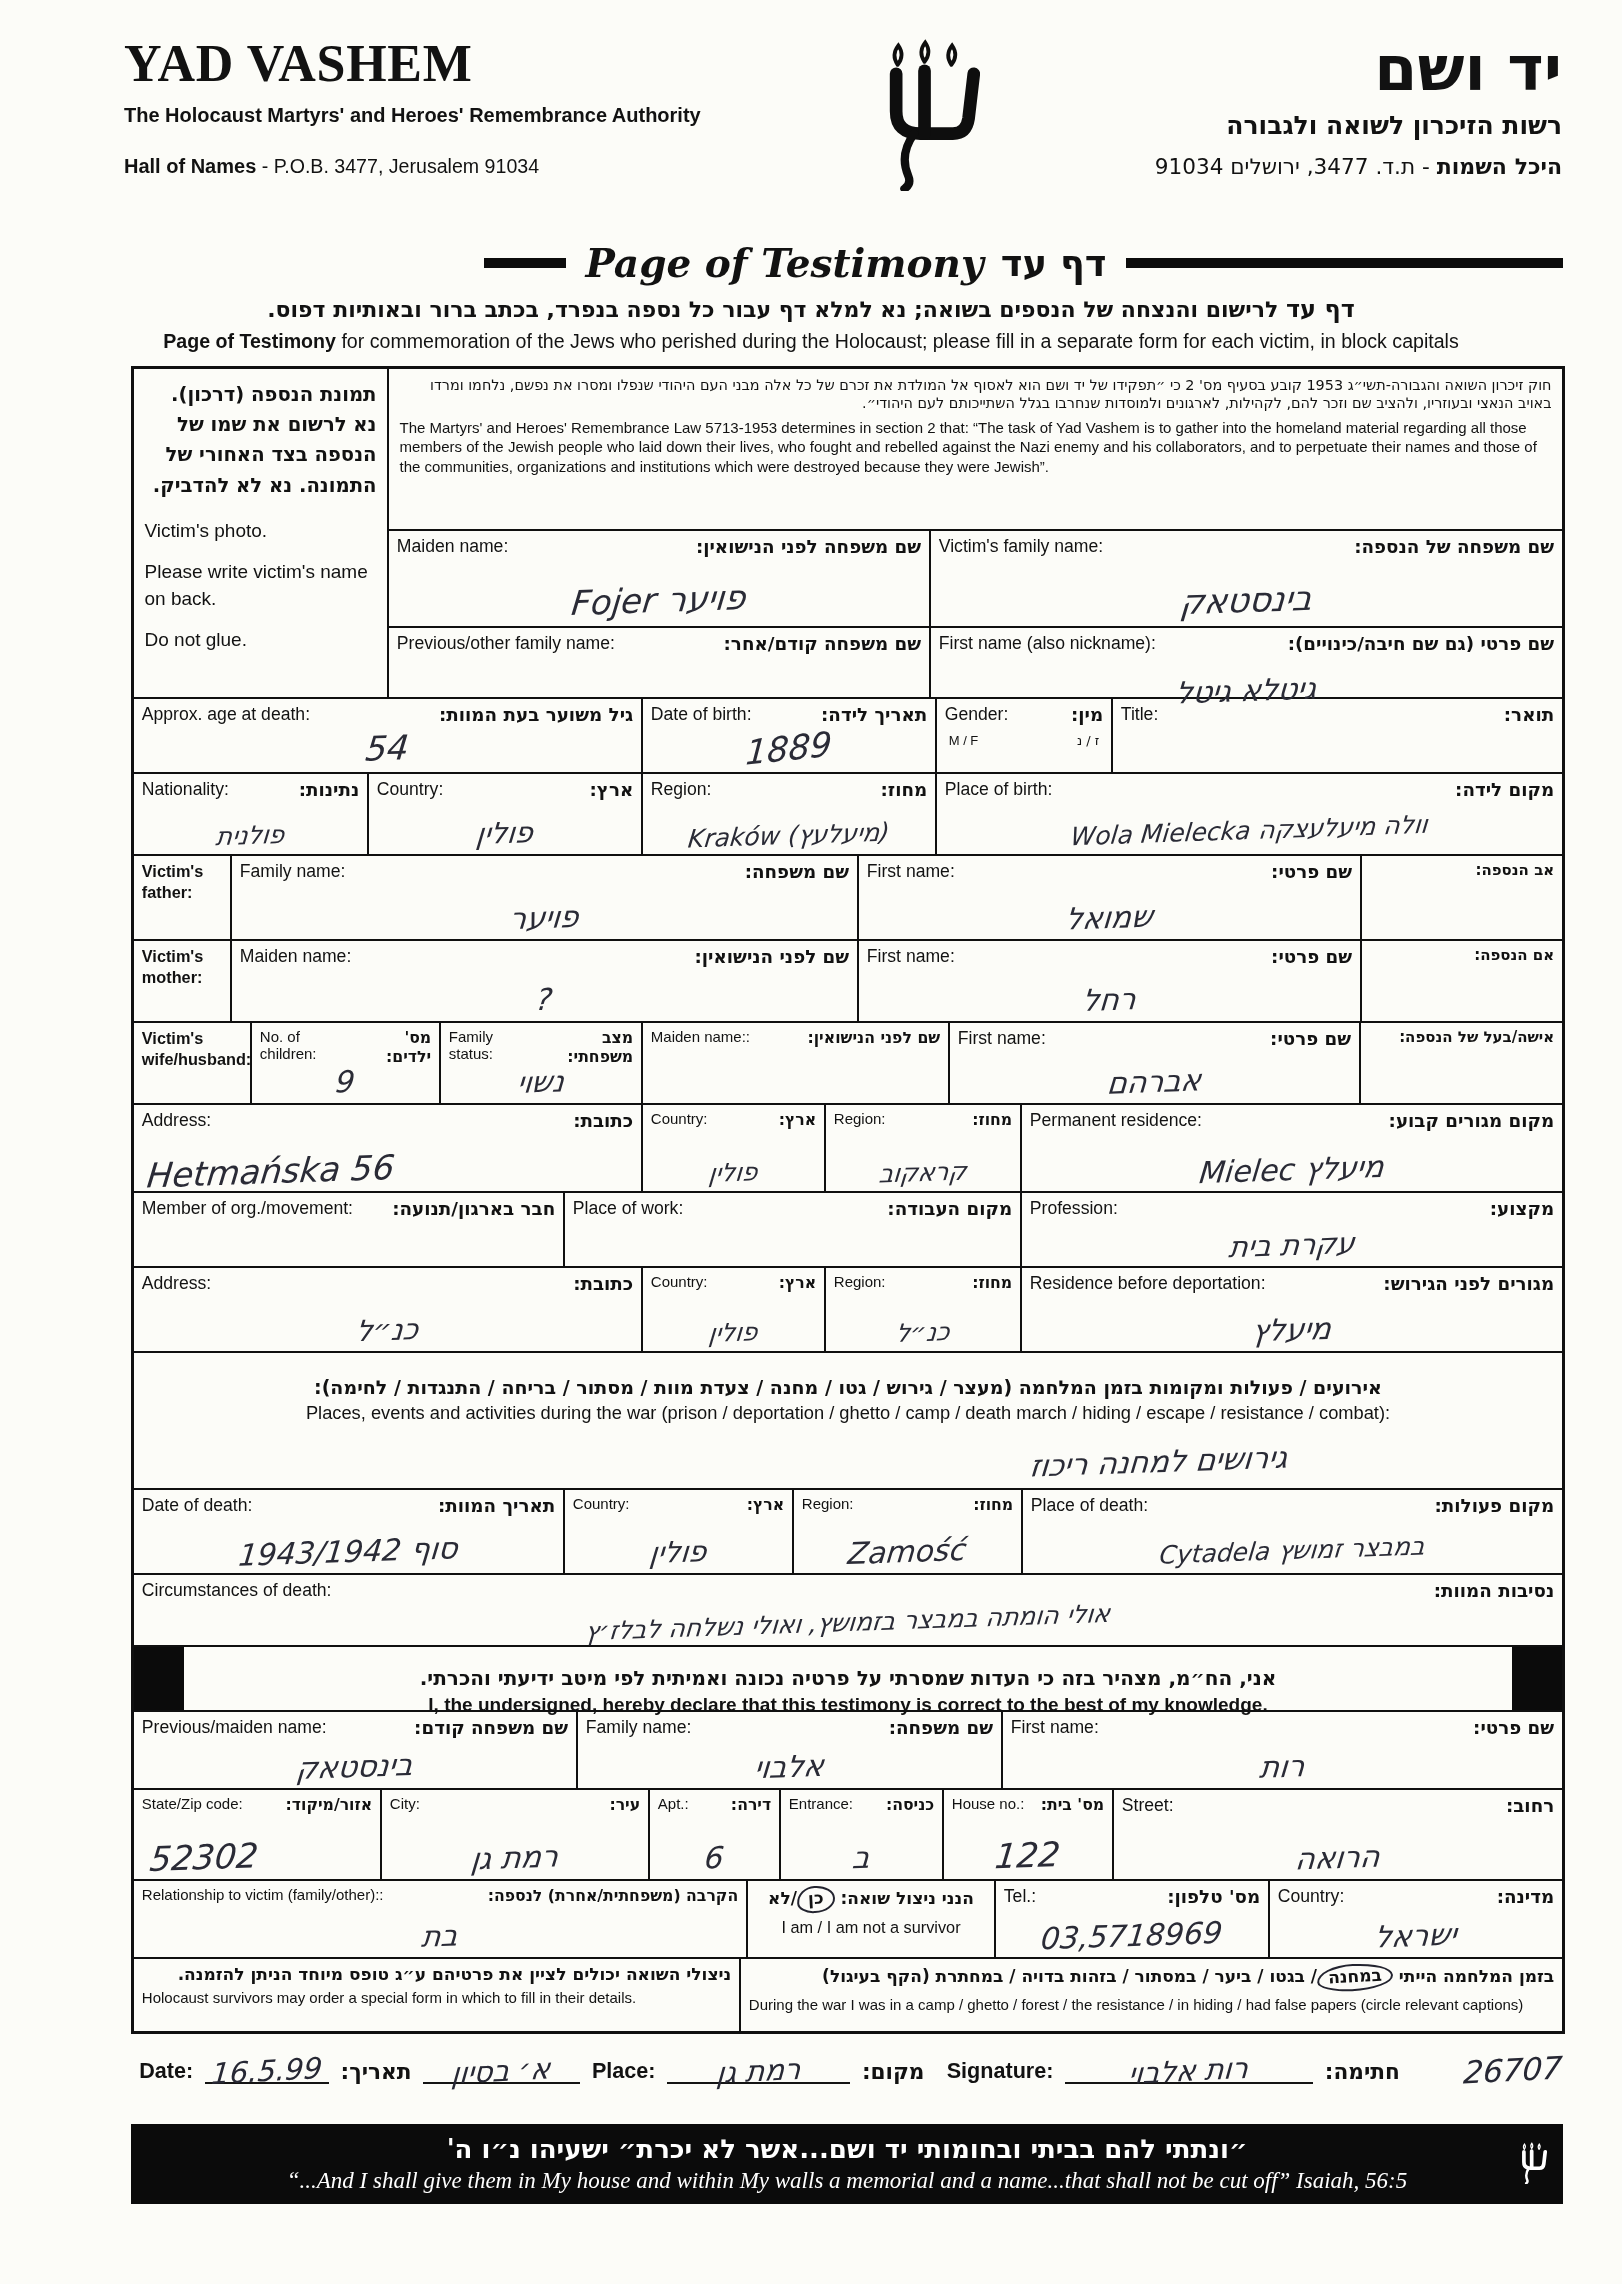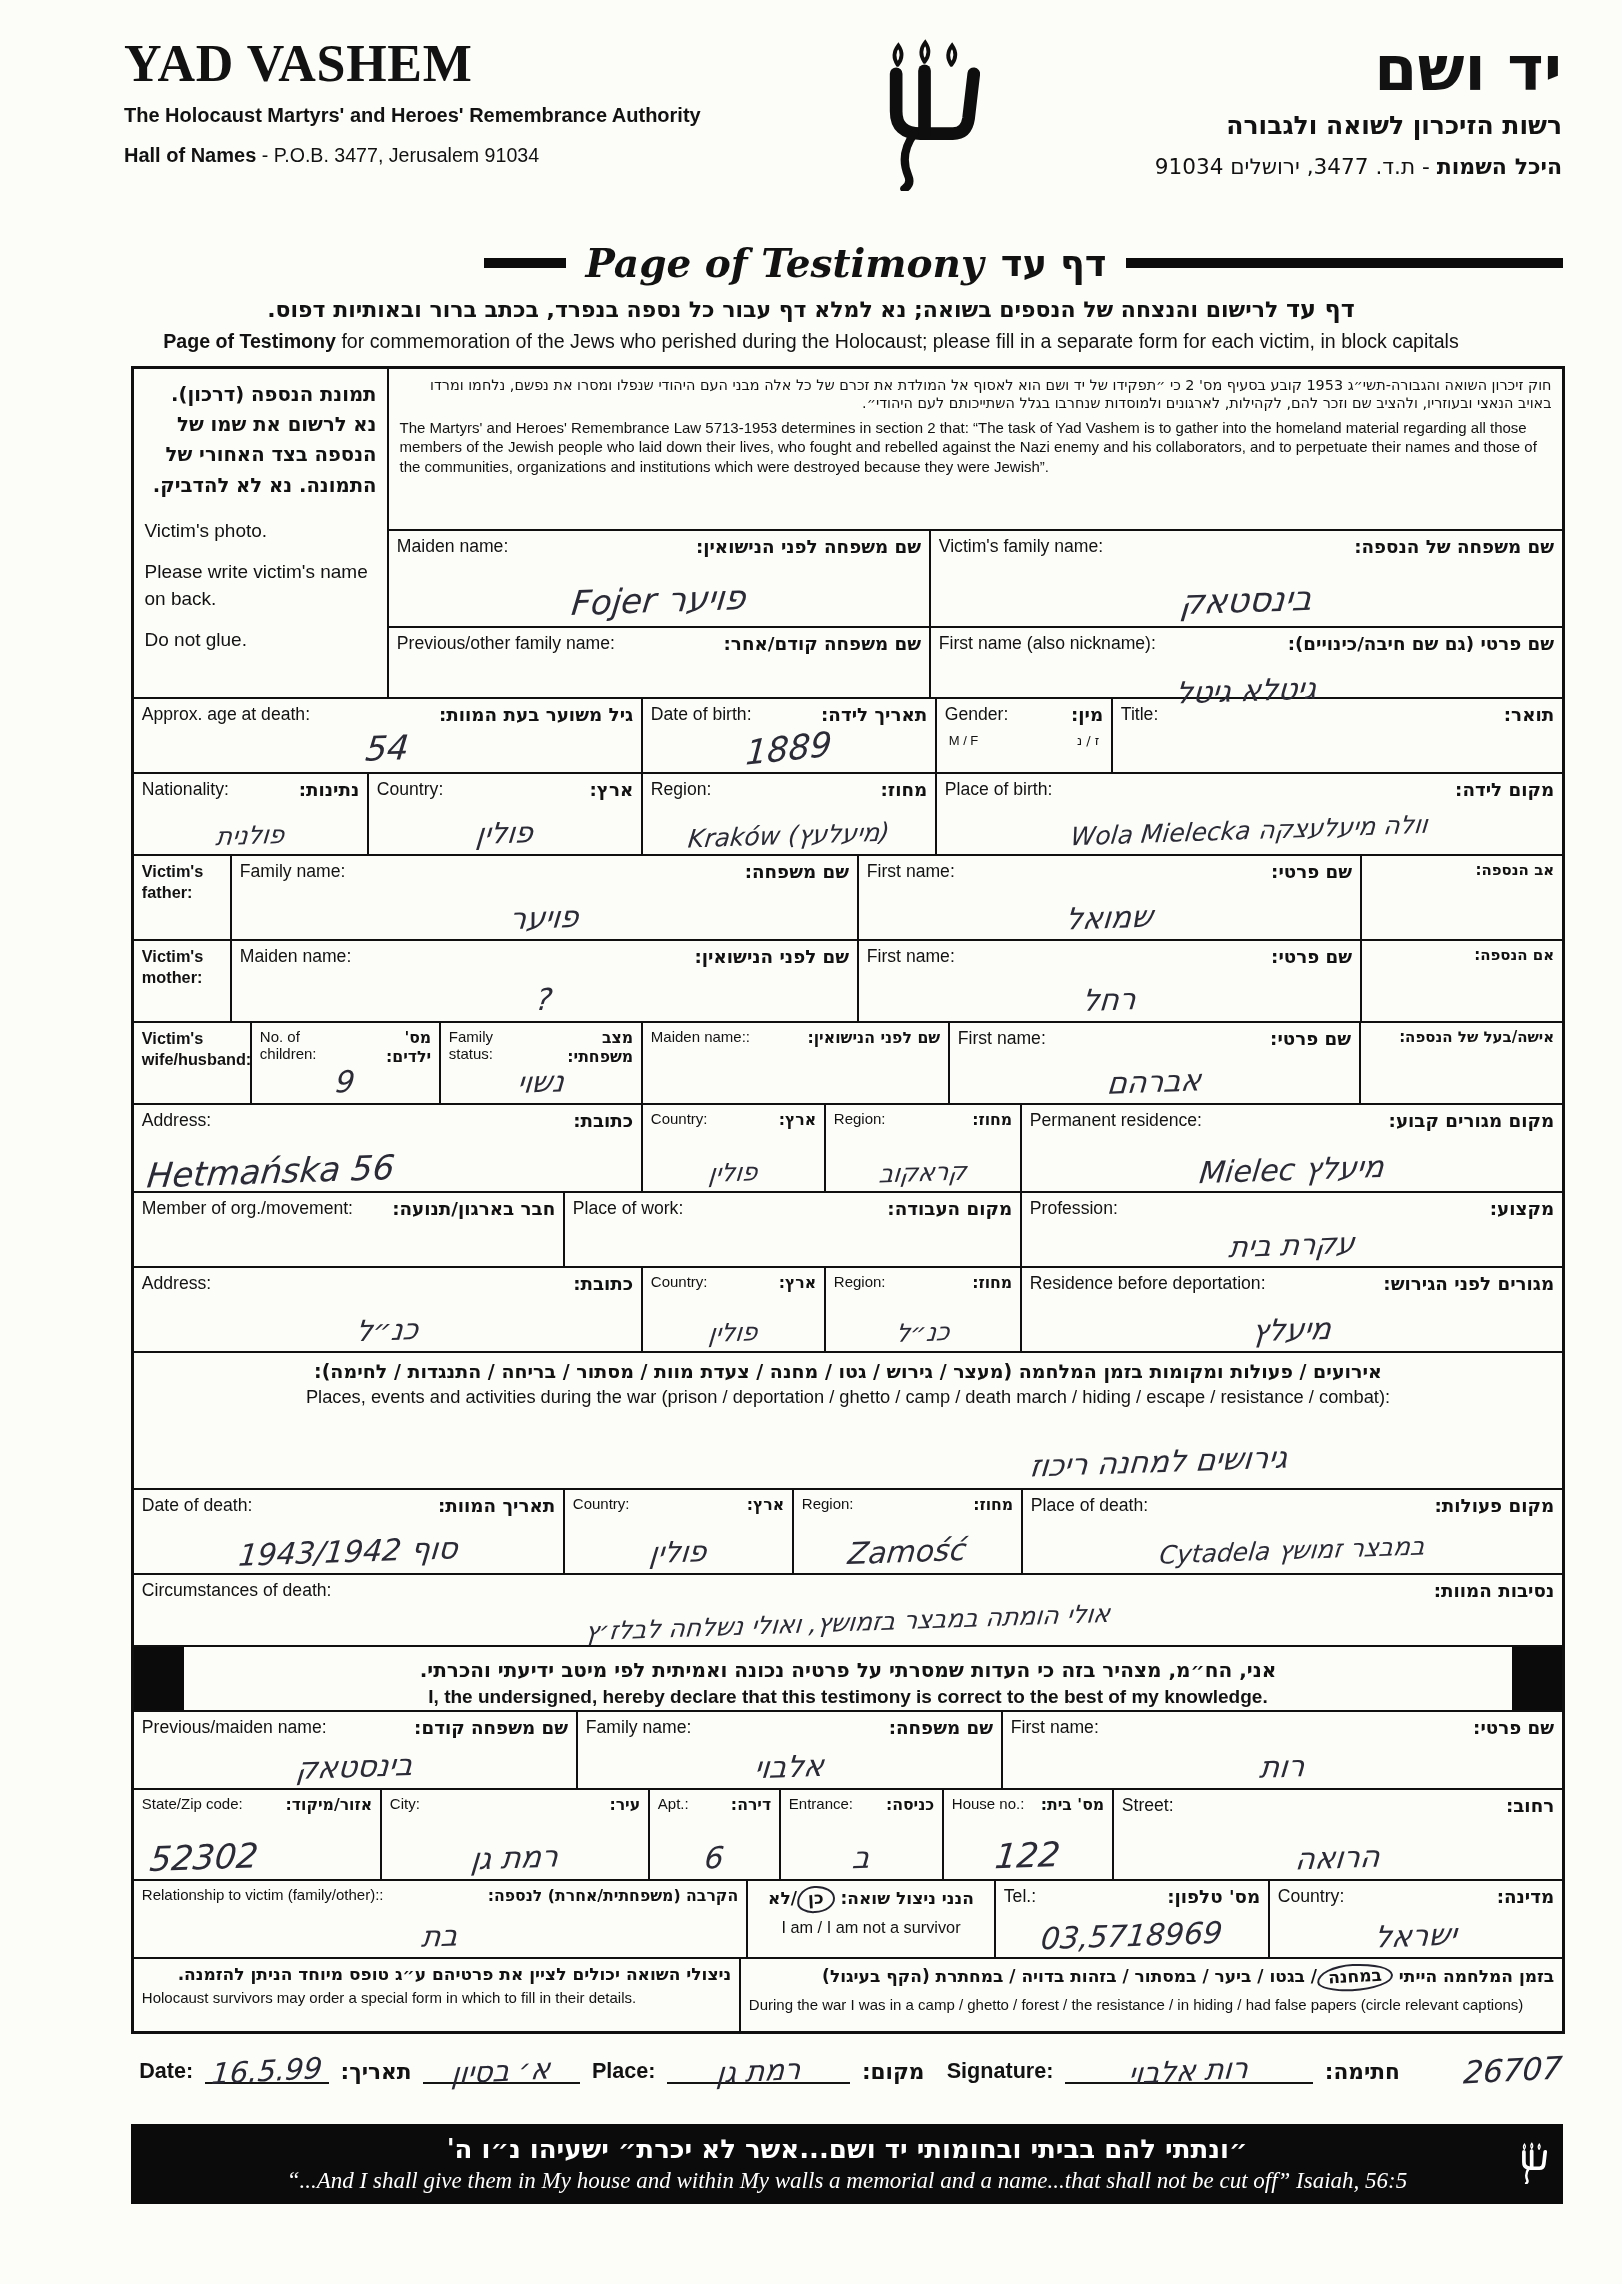--- a/index.html
+++ b/index.html
@@ -3,21 +3,21 @@
 <meta charset="utf-8">
 <style>
 *{margin:0;padding:0;box-sizing:border-box}
 body{margin:0;background:#ffffff}
 .page{position:relative;width:1622px;height:2284px;background:#fcfcf8;font-family:"Liberation Sans",sans-serif;color:#121212;overflow:hidden}
 .he{font-family:"DejaVu Sans",sans-serif}
 
 .masthead{position:absolute;top:38px;left:124px;right:60px;display:flex;justify-content:space-between;align-items:flex-start}
 .brand-en{font-family:"Liberation Serif",serif;font-weight:700;font-size:52px;letter-spacing:0.7px;line-height:1}
 .auth-en{font-size:20px;font-weight:700;margin-top:14.4px}
-.hall-en{font-size:19.6px;margin-top:17px}
+.hall-en{font-size:19.6px;margin-top:28px}
 .hall-en b{font-size:20px}
 .mh-right{text-align:right}
 .brand-he{font-size:62px;font-weight:700;line-height:1}
 .auth-he{font-size:25px;font-weight:700;margin-top:10.5px}
 .hall-he{font-size:21.6px;margin-top:14.4px}
 .hall-he b{font-size:22px}
 
 .pt-row{position:absolute;top:240px;left:131px;right:59px;display:flex;align-items:center}
 .pt-spacer{width:353px}
 .pt-bar{height:9.8px;background:#0c0c0c}
@@ -54,21 +54,21 @@
 .photocell{padding:10.5px 10.5px}
 .photo-he{font-size:19.6px;line-height:1.55;text-align:right;font-weight:700;direction:rtl}
 .photo-en{font-size:19px;line-height:1.4;margin-top:17px}
 .lawcell{height:162px;border-bottom:2px solid #101010;padding:6.5px 10.5px;overflow:hidden}
 .law-he{font-size:14.4px;line-height:1.3;text-align:right;direction:rtl}
 .law-en{font-size:15px;line-height:1.28;margin-top:5.2px}
 
 .opts{display:flex;justify-content:space-between;margin-top:7.8px;font-size:13px;padding:0 3.9px}
 .opts .he{font-weight:400}
 
-.colrow{flex-direction:column;align-items:center;text-align:center;padding-top:7px}
+.colrow{flex-direction:column;align-items:center;text-align:center;padding-top:23px}
 .war-he{font-size:19px;font-weight:700;direction:rtl}
 .war-en{font-size:18.3px;margin-top:3.9px}
 .decl-cap{position:absolute;top:0;bottom:0;width:50px;background:#0b0b0b}
 .decl-he{font-size:20px;font-weight:700;direction:rtl;margin-top:1.3px}
 .decl-en{font-size:19px;font-weight:700;margin-top:3.9px}
 
 .circle{display:inline-block;border:2.6px solid #23242f;border-radius:48% 52% 55% 45% / 62% 48% 52% 40%;padding:0 9.1px 2.6px;transform:rotate(-3deg)}
 .surv-he{font-weight:700;font-size:17px;direction:rtl}
 .surv-en{font-size:16.3px;margin-top:5.2px}
 

